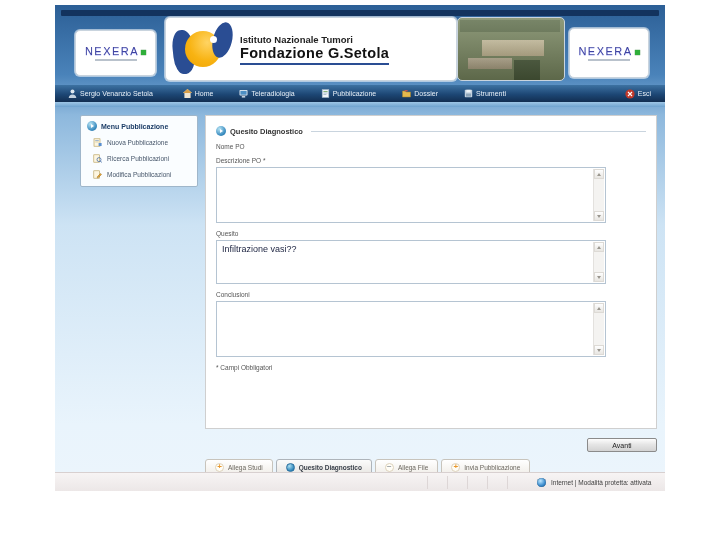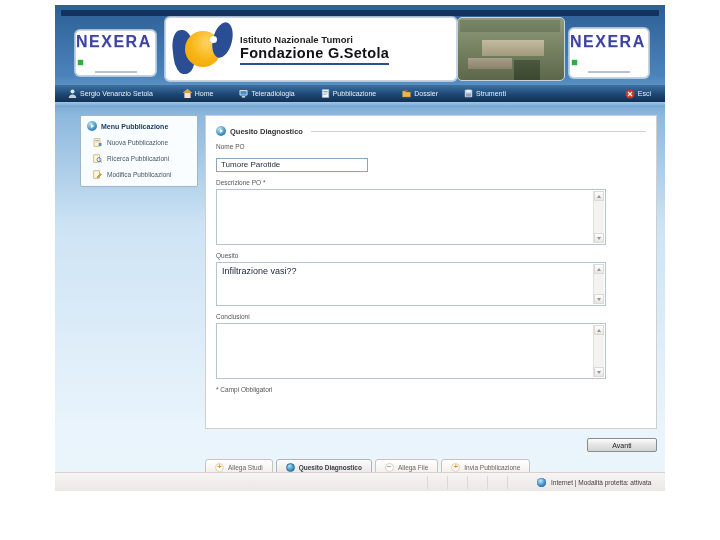--- a/index.html
+++ b/index.html
@@ -10,21 +10,21 @@
   .shell { position:absolute; left:55px; top:5px; width:610px; height:486px;
            background:linear-gradient(180deg,#2c5f96 0,#4a83ba 70px,#8db8dd 110px,#cde3f4 220px,#e9f4fc 420px,#ecf5fc 100%); }
 
   
   .topstrip { position:absolute; left:6px; top:5px; right:6px; height:6px; background:#13335e; border-radius:1px; }
   .header { position:absolute; left:0; top:0; width:100%; height:80px; }
   .logo-box { position:absolute; background:#fff; border:1px solid #c9d4de; border-radius:5px; box-shadow:0 0 0 1px rgba(255,255,255,.55); overflow:hidden; }
   .nex-left  { left:20px;  top:25px; width:81px; height:46px; }
   .nex-right { left:514px; top:23px; width:80px; height:50px; }
   .nexera { height:100%; display:flex; flex-direction:column; align-items:center; justify-content:center; }
-  .nexera-text { font-weight:bold; font-size:16px; letter-spacing:1.5px; color:#3f43a0; text-shadow:0 1px 0 #cfd4ff; }
+  .nexera-text { font-weight:normal; font-size:11px; letter-spacing:1.5px; color:#3f43a0; text-shadow:0 1px 0 #cfd4ff; }
   .gsq { display:inline-block; width:5px; height:5px; background:#2fae3a; margin-left:2px; box-shadow:0 0 1px #146a1c; }
   .nexera-tag { width:42px; height:2px; margin-top:2px; background:#b9c2cc; }
 
   .main-box { left:110px; top:12px; width:292px; height:64px; display:flex; align-items:center; gap:6px; padding:4px 6px; }
   .eye { position:relative; width:62px; height:54px; flex:0 0 auto; }
   .eye .blob-l { position:absolute; left:1px; top:8px; width:22px; height:44px; background:#2a4d93; border-radius:45% 55% 55% 45%; transform:rotate(-6deg); }
   .eye .blob-r { position:absolute; right:2px; top:0; width:19px; height:36px; background:#2a4d93; border-radius:50%; transform:rotate(14deg); }
   .eye .ball { position:absolute; left:13px; top:9px; width:36px; height:36px; border-radius:50%; background:radial-gradient(circle at 62% 32%,#ffd463,#f8b312 55%,#eea303); }
   .eye .glint { position:absolute; left:38px; top:14px; width:7px; height:7px; border-radius:50%; background:#fff; }
   .org { border-bottom:2px solid #2a4d93; padding-bottom:2px; }
@@ -240,21 +240,20 @@
       </div>
 
       <div class="main">
         <div class="panel">
           <div class="legend">
             <span class="circ"></span>
             <span>Quesito Diagnostico</span>
           </div>
 
           <div class="flabel">Nome PO</div>
-          <input class="ti" type="text" value="Tumore Parotide" style="">
 
           <div class="flabel">Descrizione PO *</div>
           <div class="ta-wrap">
             <textarea style=""></textarea>
             <div class="sbar">
                 <div class="arr up"></div>
                 <div class="arr dn"></div>
               </div>
           </div>
 

